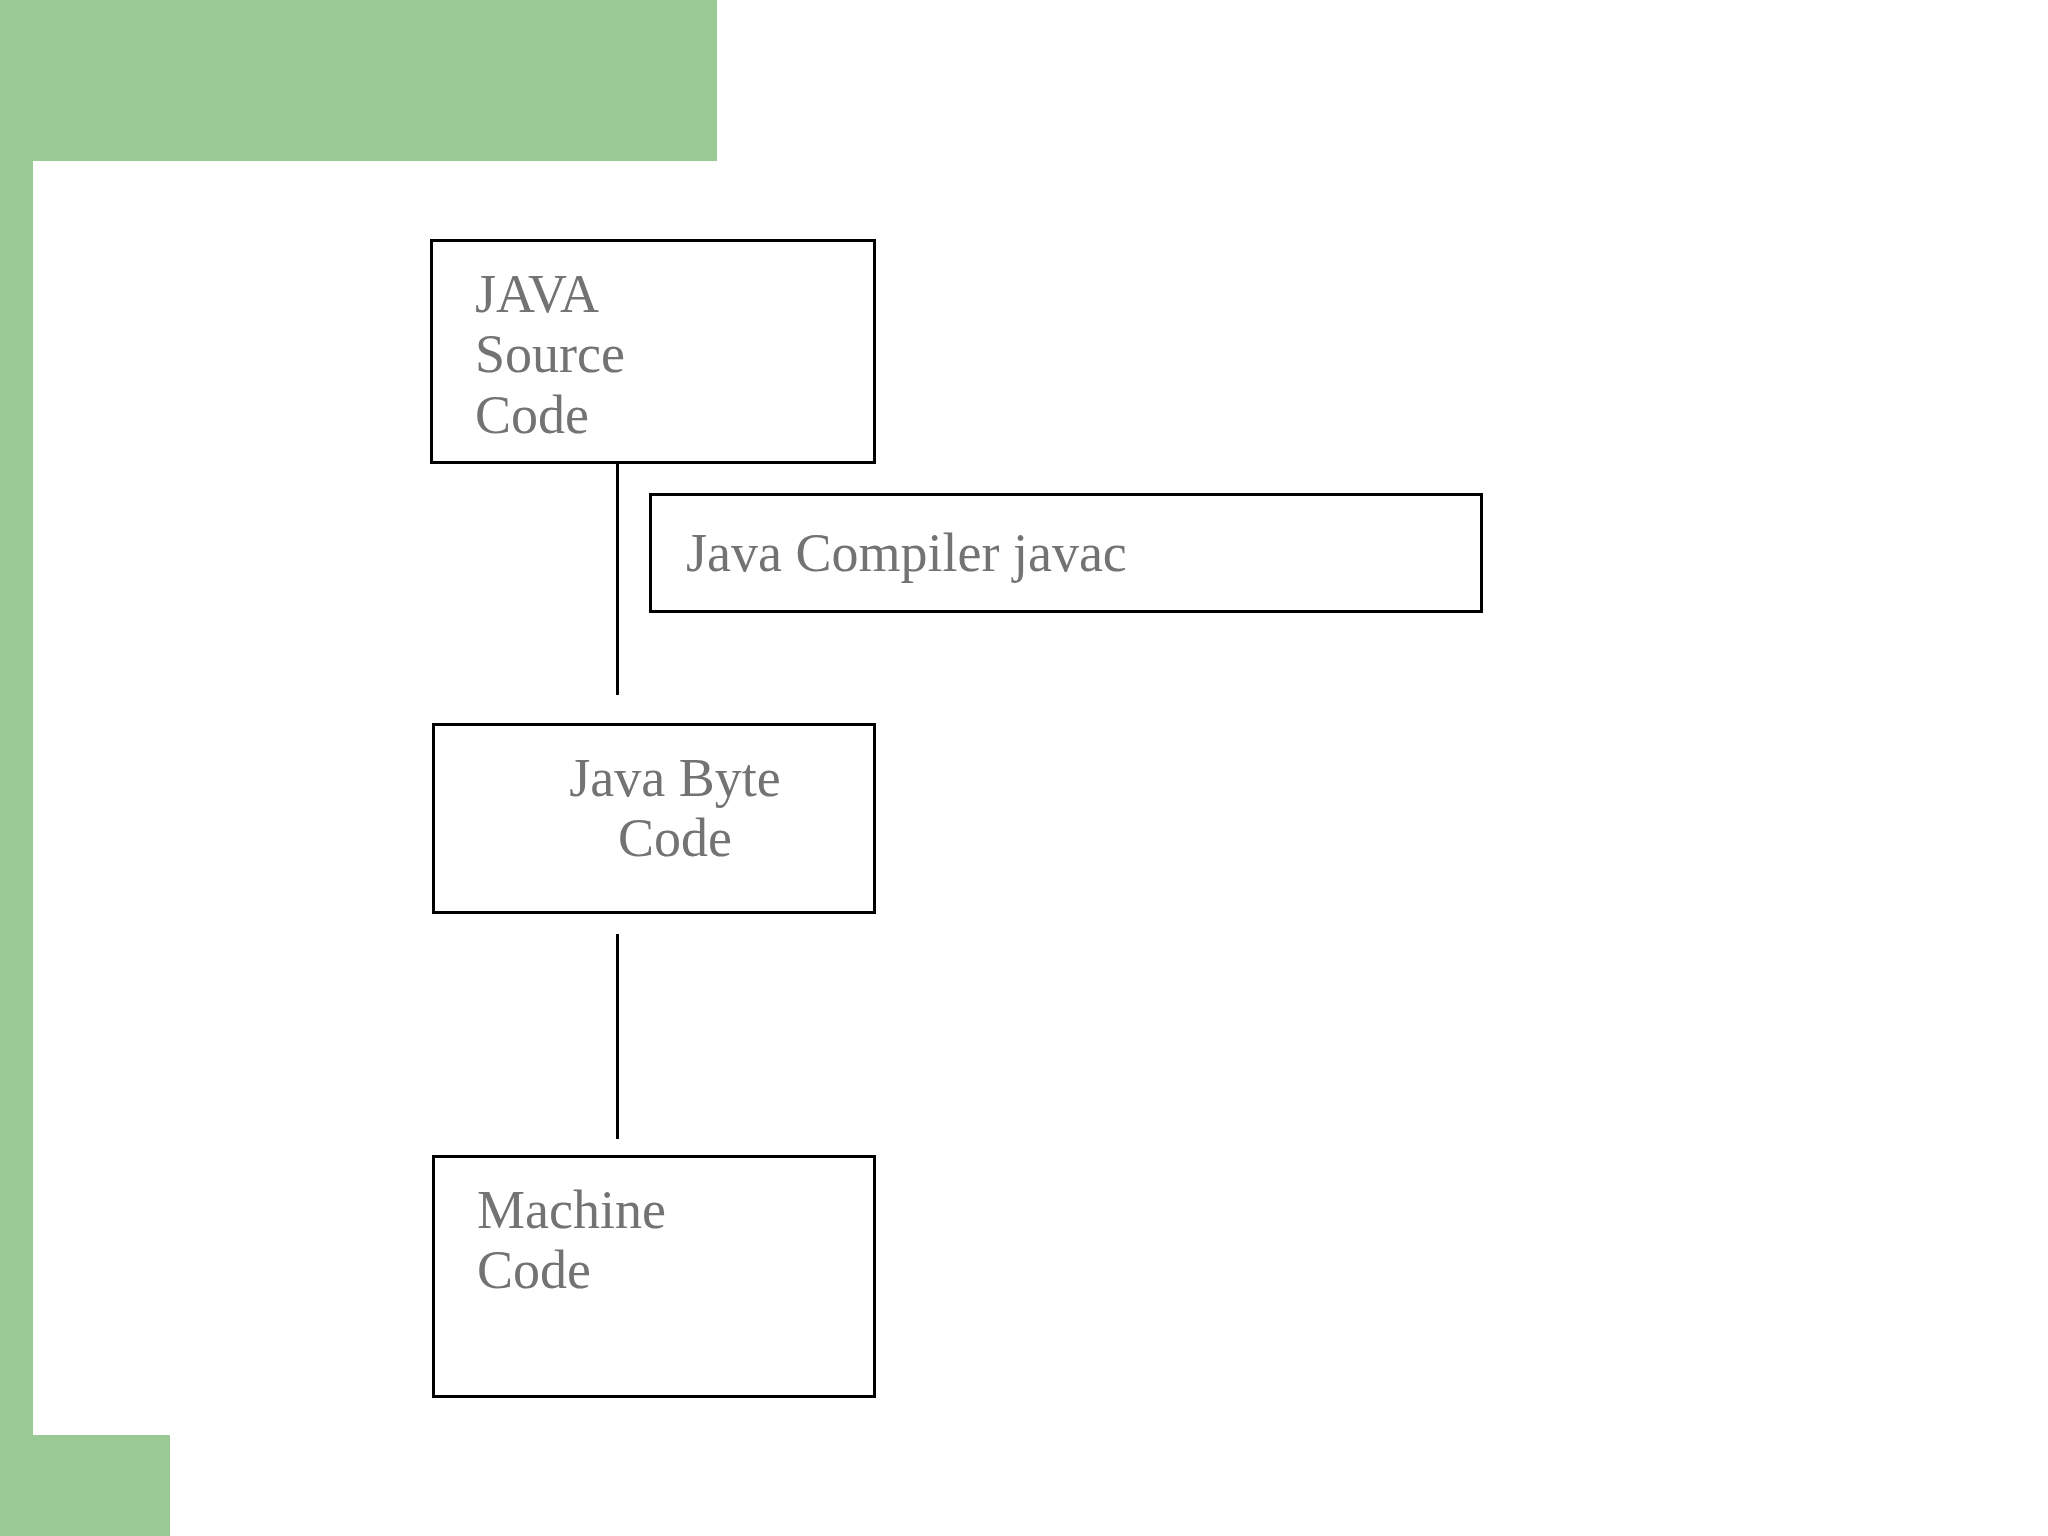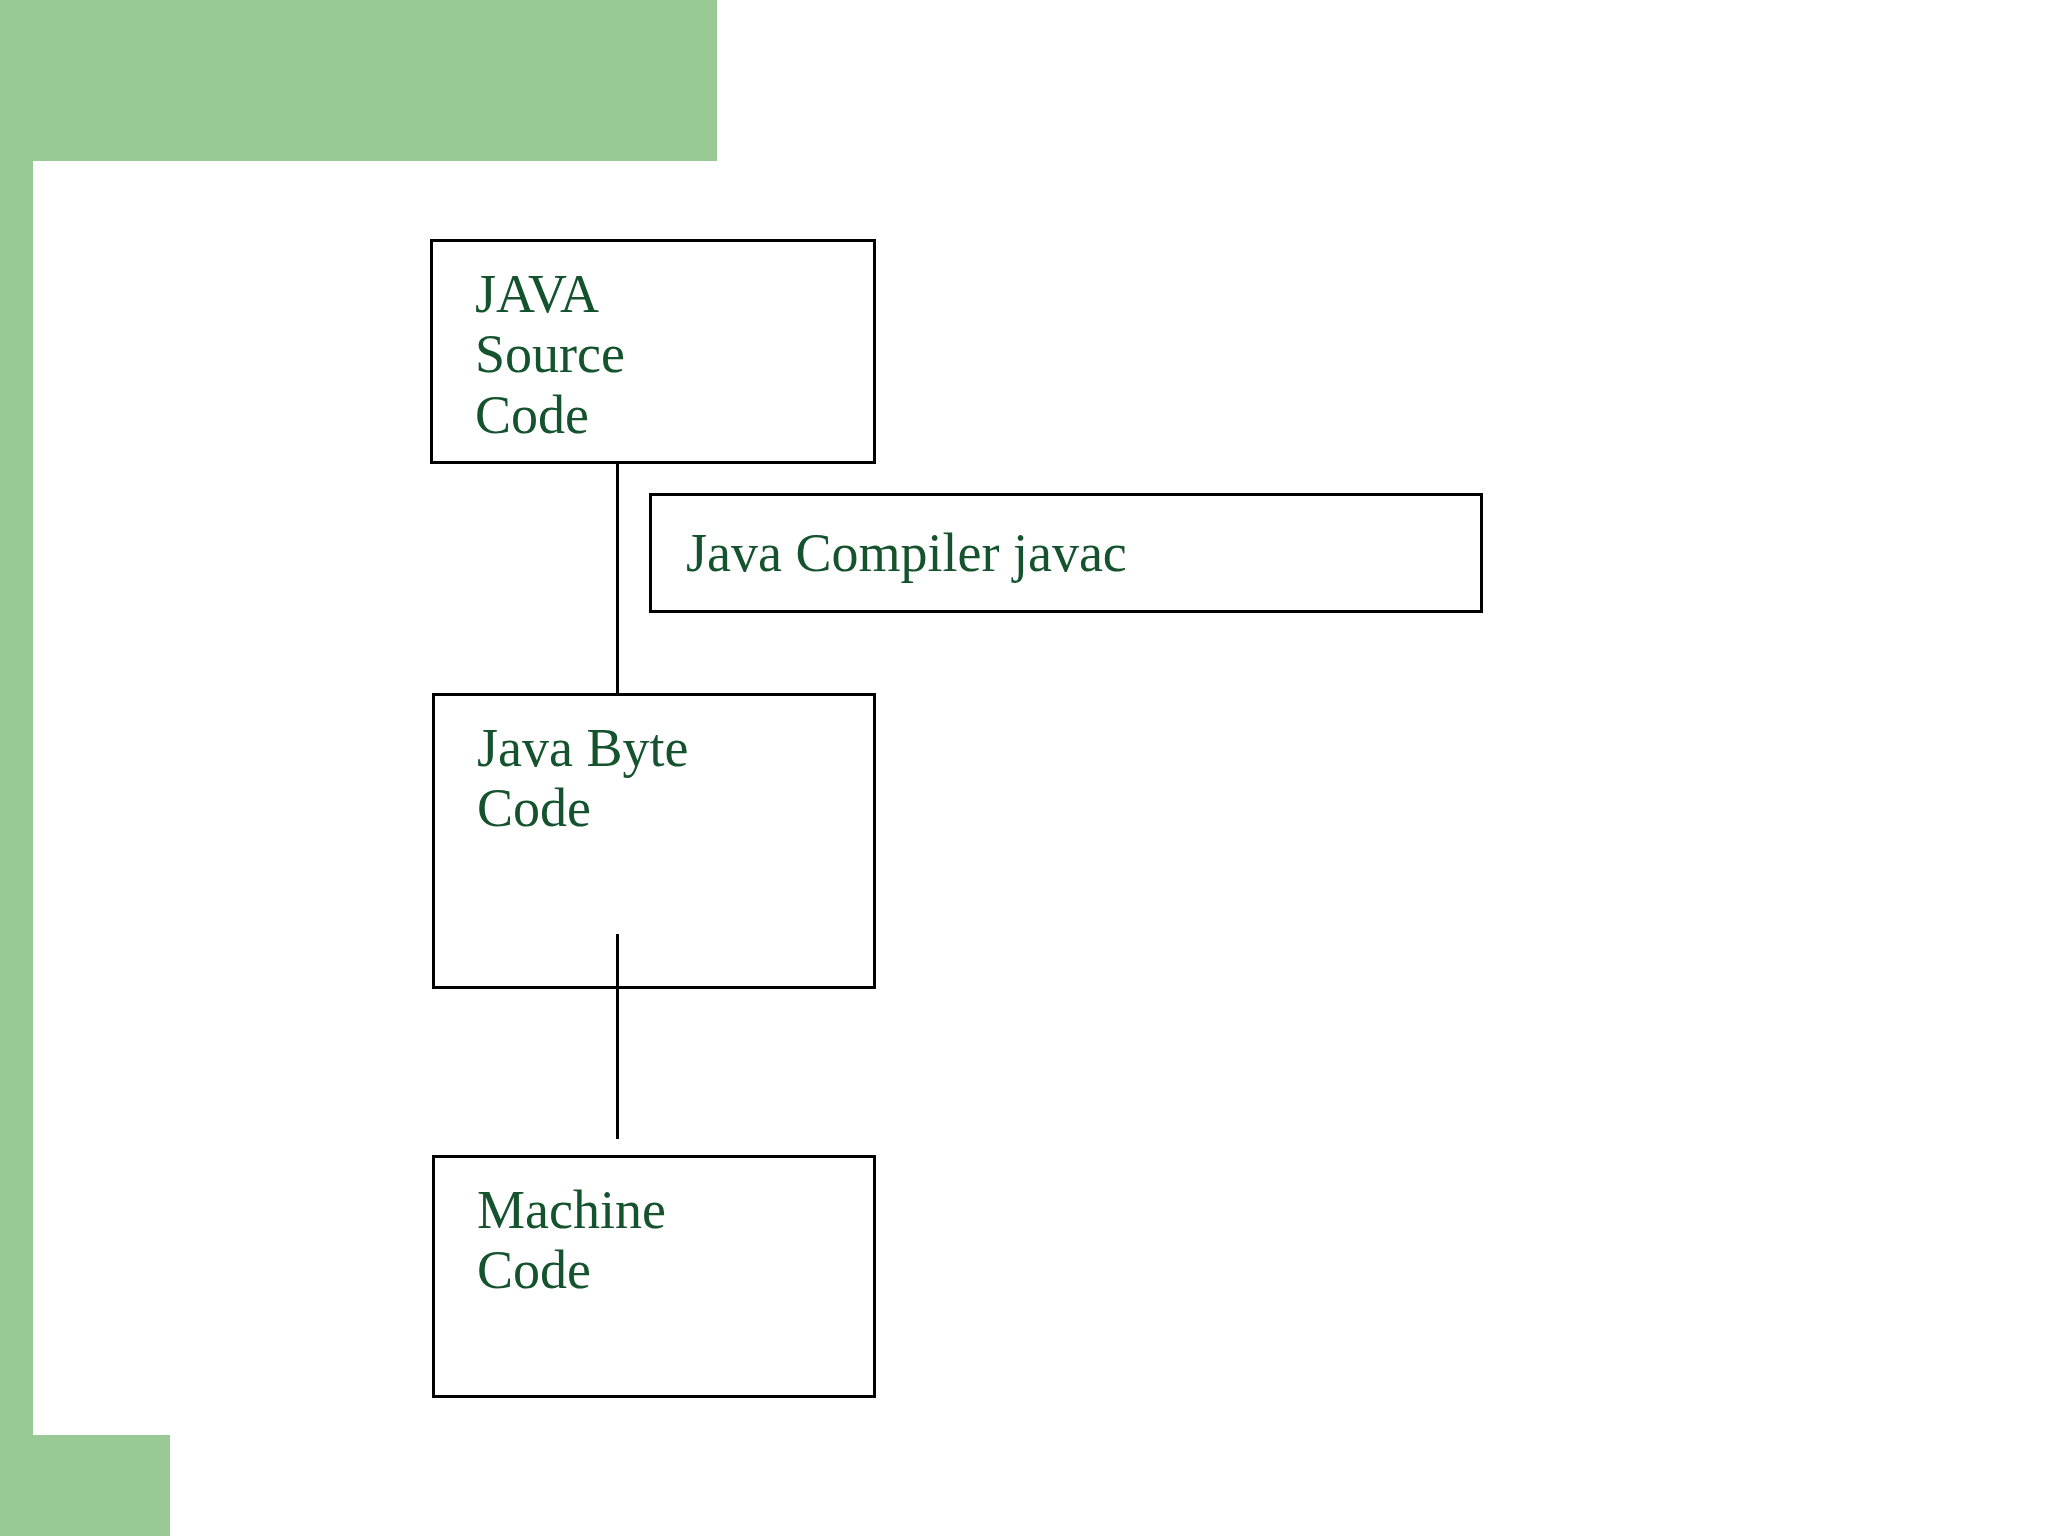--- a/index.html
+++ b/index.html
@@ -40,21 +40,21 @@
     width: 170px;
     height: 101px;
   }
 
   
   .node {
     position: absolute;
     box-sizing: border-box;
     border: 3px solid #000000;
     background: #ffffff;
-    color: #14532d;
+    color: #737373;
     line-height: 1.12;
     white-space: pre-line;
   }
   .node-stage {
     font-size: 54px;
     padding: 22px 0 0 42px;
   }
   .node-tool {
     font-size: 54px;
     display: flex;
@@ -70,23 +70,24 @@
   }
   #node-java-compiler {
     left: 649px;
     top: 493px;
     width: 834px;
     height: 120px;
     padding-left: 34px;
   }
   #node-java-bytecode {
     left: 432px;
-    top: 693px;
+    top: 723px;
     width: 444px;
-    height: 296px;
+    height: 191px;
+    text-align: center;
   }
   #node-java-interpreter {
     left: 671px;
     top: 972px;
     width: 898px;
     height: 118px;
   }
   #node-machine-code {
     left: 432px;
     top: 1155px;

